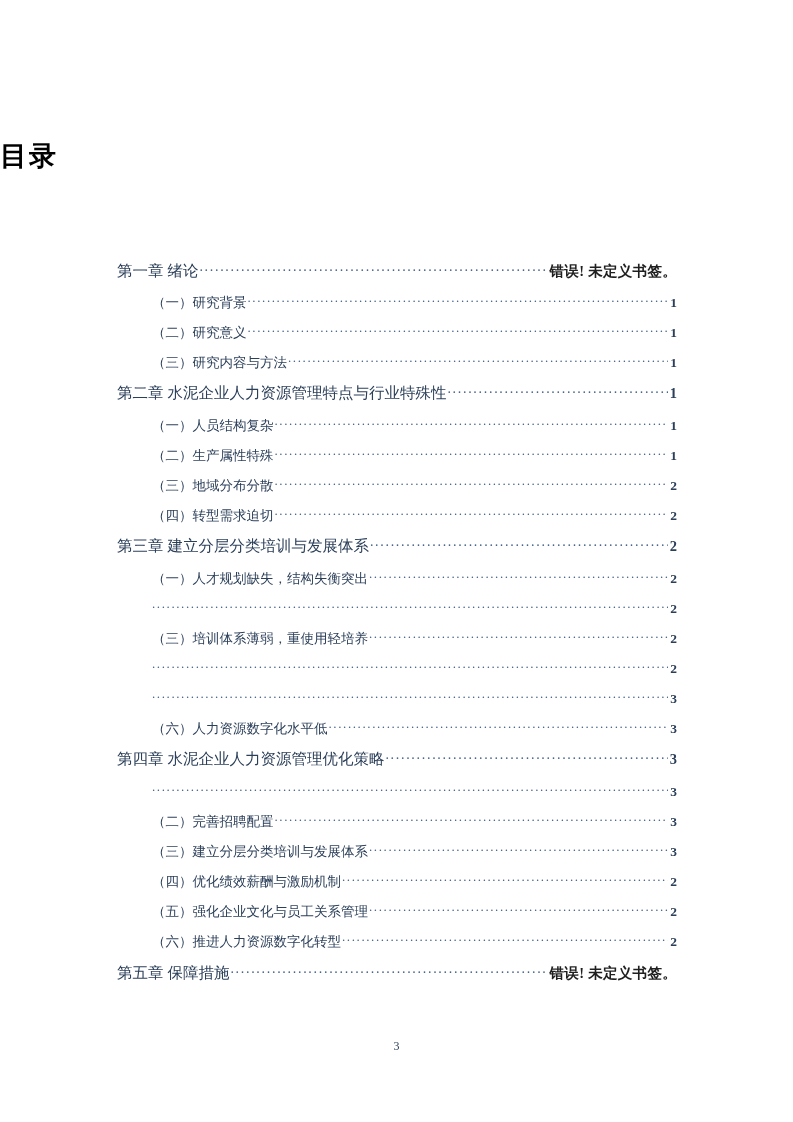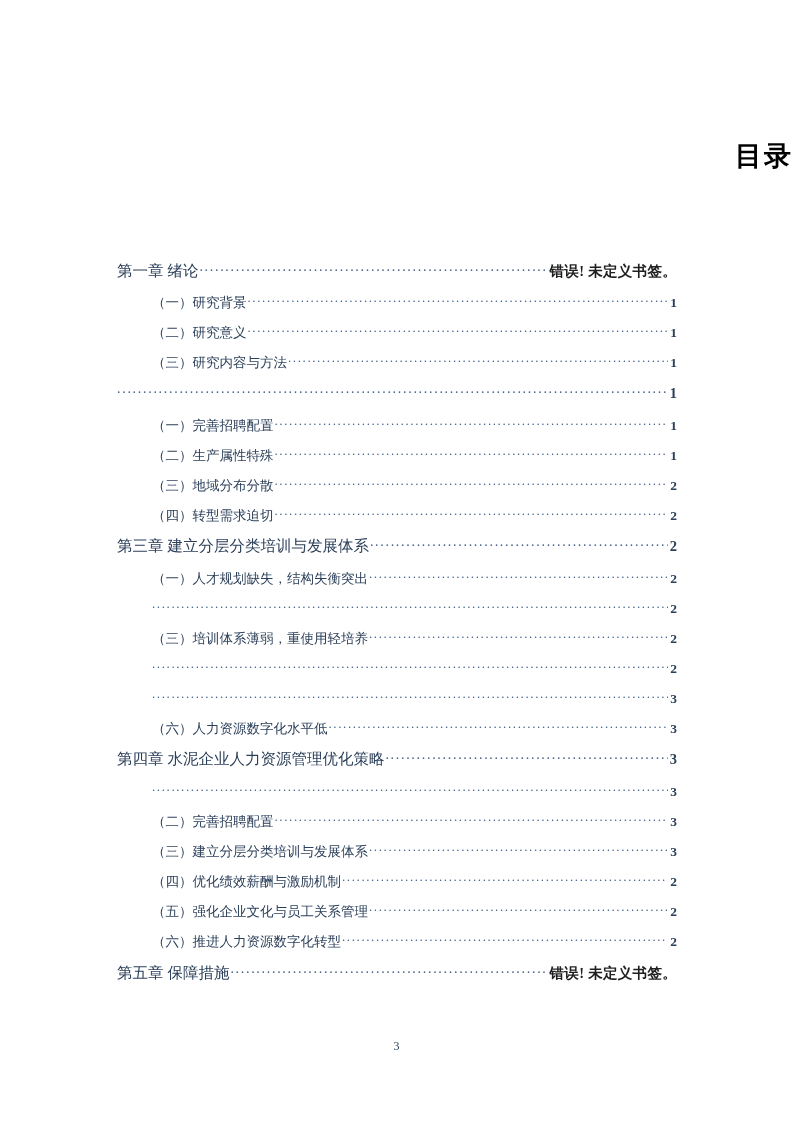--- a/index.html
+++ b/index.html
@@ -20,21 +20,21 @@
     top: 0;
     width: 793px;
     height: 1122px;
     background: #ffffff;
   }
   .toc-title {
     position: absolute;
     left: 0;
     top: 138px;
     width: 793px;
-    text-align: right;
+    text-align: left;
     font-size: 27px;
     font-weight: bold;
     color: #000000;
     letter-spacing: 2px;
     font-family: "Liberation Serif", "DejaVu Serif", serif;
   }
   .toc-body {
     position: absolute;
     left: 117px;
     top: 226px;
@@ -140,25 +140,26 @@
         <span class="toc-label">（二）研究意义</span>
         <span class="toc-leader"></span>
         <span class="toc-page">1</span>
       </div>
       <div class="toc-row level-2">
         <span class="toc-label">（三）研究内容与方法</span>
         <span class="toc-leader"></span>
         <span class="toc-page">1</span>
       </div>
       <div class="toc-row level-1">
-        <span class="toc-leader"></span>
-        <span class="toc-page">1</span>
-      </div>
-      <div class="toc-row level-2">
-        <span class="toc-label">（一）完善招聘配置</span>
+        <span class="toc-label">第二章  水泥企业人力资源管理特点与行业特殊性</span>
+        <span class="toc-leader"></span>
+        <span class="toc-page">1</span>
+      </div>
+      <div class="toc-row level-2">
+        <span class="toc-label">（一）人员结构复杂</span>
         <span class="toc-leader"></span>
         <span class="toc-page">1</span>
       </div>
       <div class="toc-row level-2">
         <span class="toc-label">（二）生产属性特殊</span>
         <span class="toc-leader"></span>
         <span class="toc-page">1</span>
       </div>
       <div class="toc-row level-2">
         <span class="toc-label">（三）地域分布分散</span>

